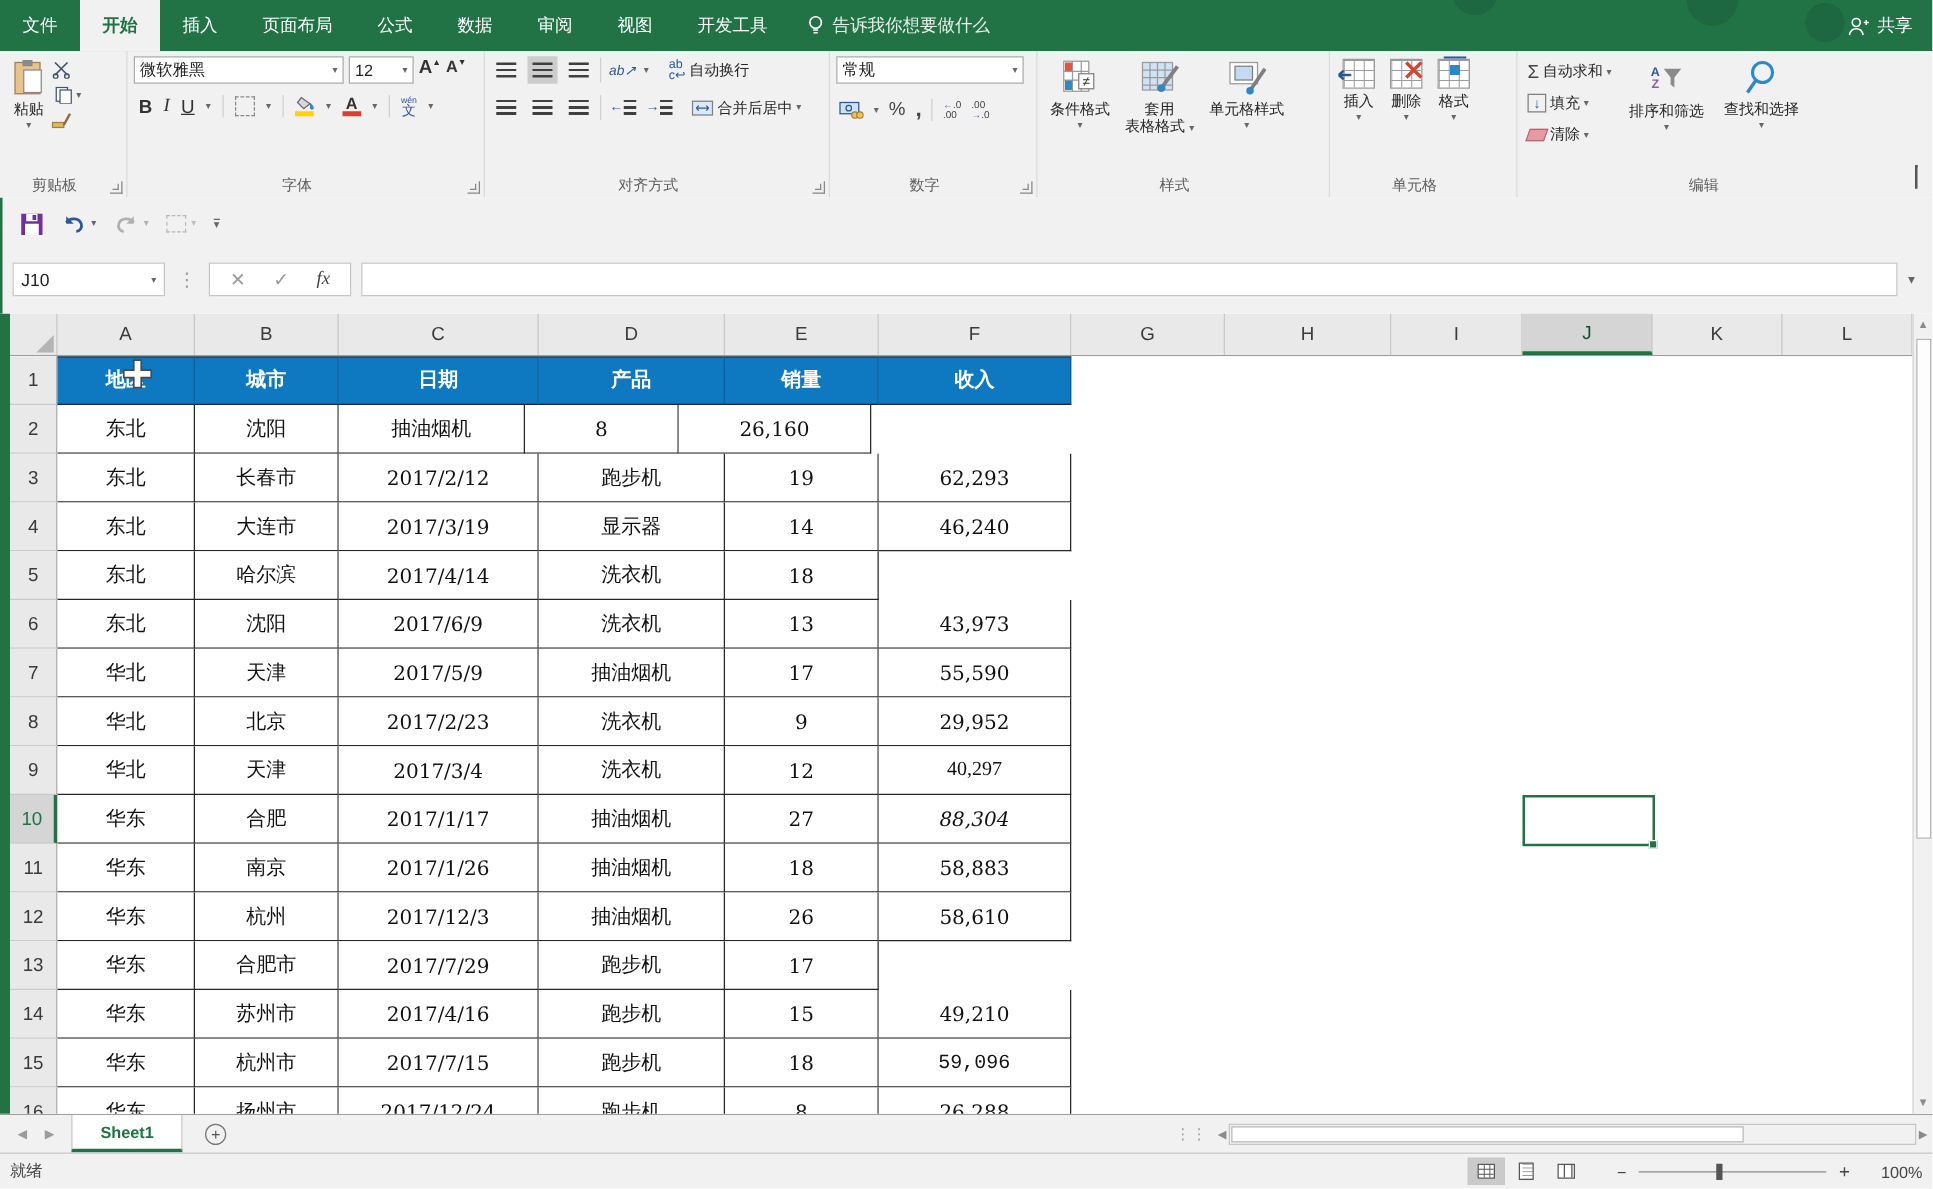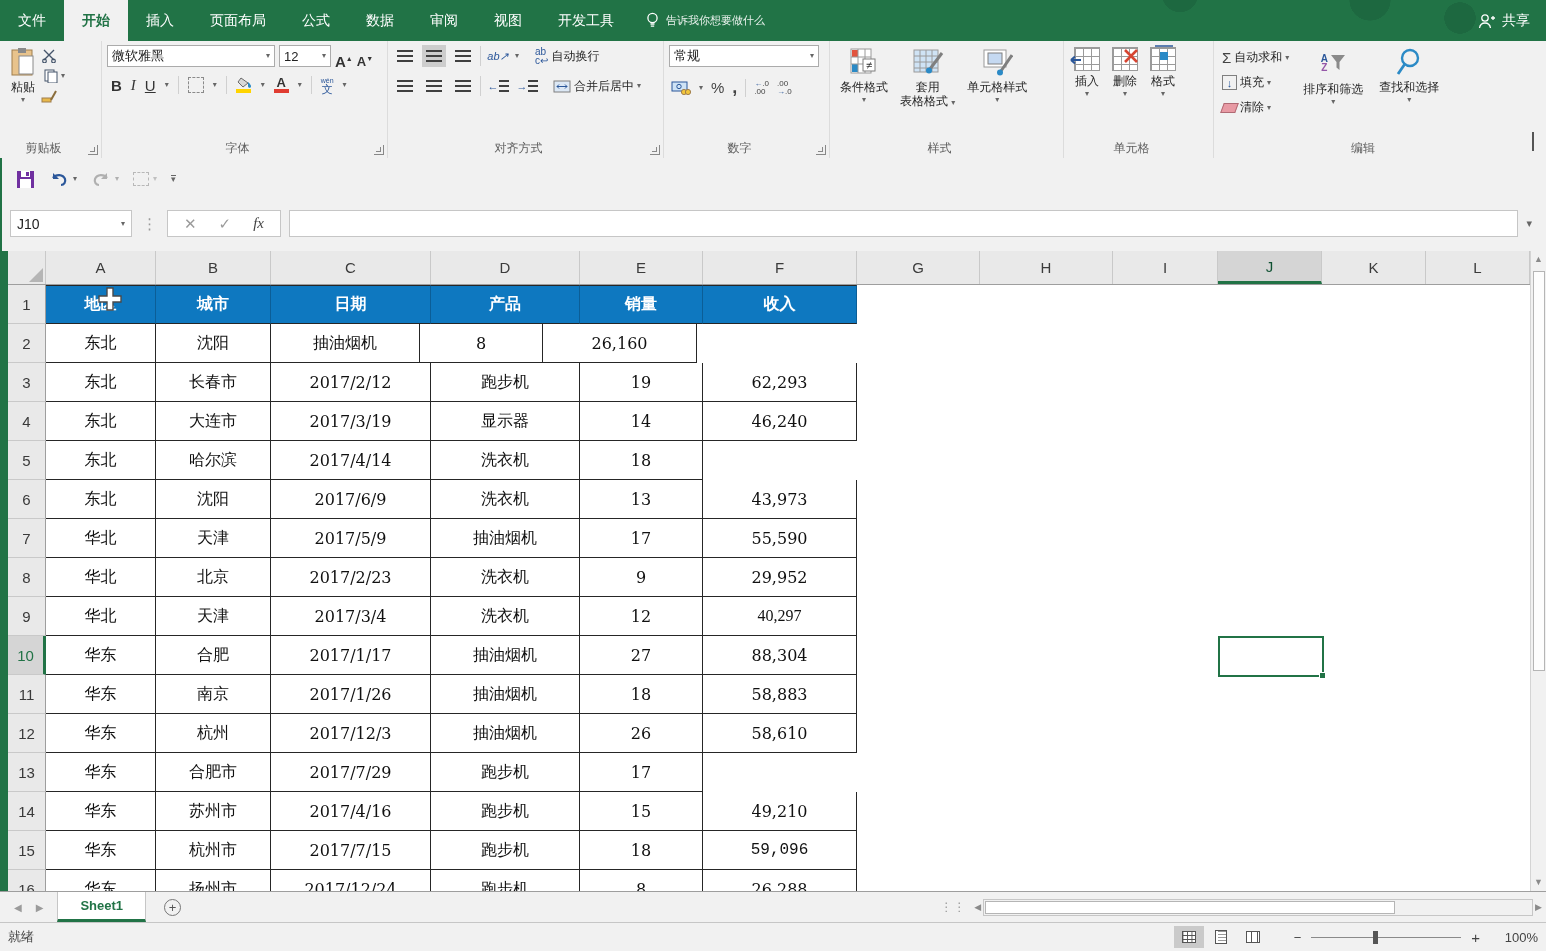--- a/index.html
+++ b/index.html
@@ -6,21 +6,21 @@
   html,body { width:1546px; height:951px; overflow:hidden; font-family:"Liberation Sans",sans-serif; background:#fff; }
   #app { width:1546px; height:951px; display:flex; flex-direction:column; position:relative; }
 
   
   .titlebar { height:41px; background:#217346; display:flex; align-items:stretch; color:#fff; flex:none;
     background-image:radial-gradient(circle 34px at 1370px 0px, #1d6840 60%, transparent 61%),
                      radial-gradient(circle 26px at 1460px 18px, #1d6840 60%, transparent 61%),
                      radial-gradient(circle 30px at 1180px -6px, #1d6840 60%, transparent 61%);}
   .rtab { padding:0 18px; display:flex; align-items:center; font-size:14px; cursor:default; }
   .rtab.active { background:#f1f1f1; color:#217346; font-weight:bold; }
-  .tellme { display:flex; align-items:center; gap:7px; padding:0 14px; font-size:11px; color:#e8f1ec; }
+  .tellme { display:flex; align-items:center; gap:7px; padding:0 14px; font-size:14px; color:#e8f1ec; }
   .title-spacer { flex:1; }
   .share { display:flex; align-items:center; gap:6px; padding:0 16px; font-size:14px; }
 
   
   .ribbon { height:117px; background:#f1f1f1; display:flex; flex:none; position:relative; }
   .rgroup { position:relative; display:flex; flex-direction:column; padding:4px 5px 17px; border-right:1px solid #dcdcdc; }
   .rgl { position:absolute; bottom:1px; left:0; right:14px; text-align:center; font-size:12px; color:#5e5e5e; white-space:nowrap; }
   .launcher { position:absolute; right:3px; bottom:3px; width:10px; height:10px; border-right:1px solid #888; border-bottom:1px solid #888; }
   .launcher::after{ content:""; position:absolute; right:2px; bottom:2px; width:4px; height:4px; border-right:1px solid #888; border-bottom:1px solid #888; }
   .bigbtn { display:flex; flex-direction:column; align-items:center; justify-content:flex-start; gap:3px; padding:2px 5px; font-size:12px; color:#262626; text-align:center; line-height:14px; }
@@ -169,21 +169,21 @@
               <rect x="1" y="9" width="9" height="4" fill="#e8b84b" stroke="#a07e4d"></rect>
               <path d="M10 11L15 2" stroke="#8a6d3b" stroke-width="2"></path>
             </svg>
         </div>
       </div>
       <div class="rgl">剪贴板</div>
       <div class="launcher"></div>
     </div>
 
     <div class="rgroup" style="width:286px">
-      <div style="display:flex;gap:4px;align-items:flex-end">
+      <div style="display:flex;gap:4px;align-items:flex-start">
         <div class="combo" style="width:168px">
             <span>微软雅黑</span>
             <span class="dd">▾</span>
           </div>
         <div class="combo" style="width:52px">
             <span>12</span>
             <span class="dd">▾</span>
           </div>
         <span class="fontA" style="font-size:15px">A<sup style="font-size:7px">▲</sup></span>
         <span class="fontA">A<sup style="font-size:7px">▼</sup></span>
@@ -550,21 +550,21 @@
           <div class="cell" style="width: 123px;">12</div>
           <div class="cell" style="width: 154px; font-family: Liberation Serif, serif;">40,297</div>
         </div>
         <div class="grow">
           <div class="rownum sel">10</div>
           <div class="cell" style="width: 110px;">华东</div>
           <div class="cell" style="width: 115px;">合肥</div>
           <div class="cell" style="width: 160px;">2017/1/17</div>
           <div class="cell" style="width: 149px;">抽油烟机</div>
           <div class="cell" style="width: 123px;">27</div>
-          <div class="cell" style="width: 154px;">88,304</div>
+          <div class="cell" style="width: 154px; font-style: italic;">88,304</div>
         </div>
         <div class="grow">
           <div class="rownum">11</div>
           <div class="cell" style="width: 110px;">华东</div>
           <div class="cell" style="width: 115px;">南京</div>
           <div class="cell" style="width: 160px;">2017/1/26</div>
           <div class="cell" style="width: 149px;">抽油烟机</div>
           <div class="cell" style="width: 123px;">18</div>
           <div class="cell" style="width: 154px;">58,883</div>
         </div>

